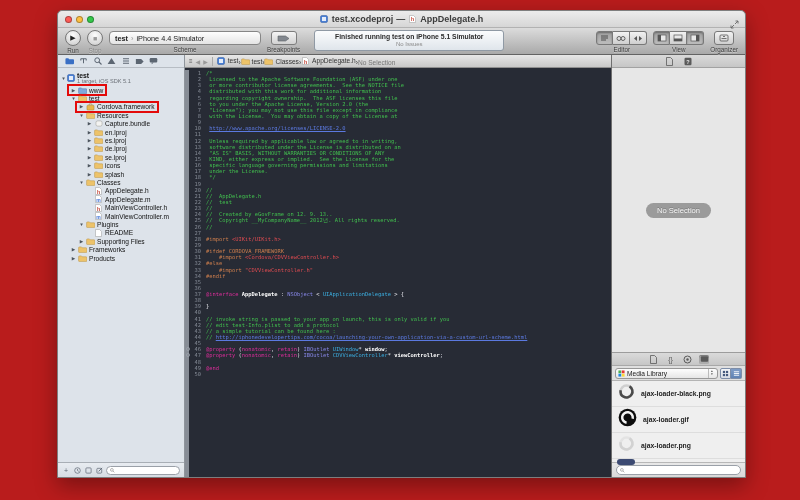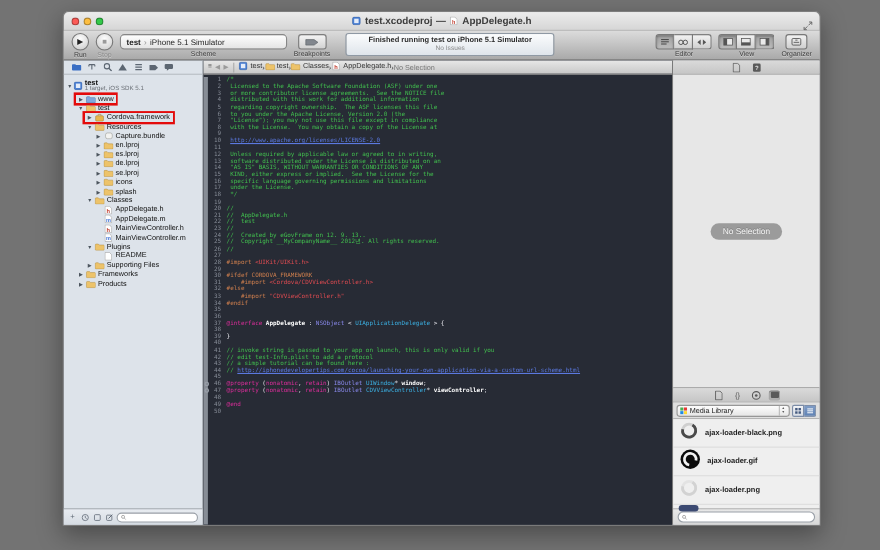--- a/index.html
+++ b/index.html
@@ -1,17 +1,17 @@
 <!DOCTYPE html>
 <html><head>
 <meta charset="utf-8">
 <style>
   html,body{margin:0;padding:0;background:#fff;}
   *{box-sizing:border-box;}
-  .canvas{position:relative;width:800px;height:500px;background:#737373;overflow:hidden;
+  .canvas{position:relative;width:800px;height:500px;background:#b91c1c;overflow:hidden;
           font-family:"Liberation Sans",sans-serif;-webkit-font-smoothing:antialiased;}
   
   .window{position:absolute;left:57px;top:10px;width:689px;height:468px;
           border:1px solid #7e7e7e;border-radius:5px 5px 0 0;
           box-shadow:0 8px 22px rgba(0,0,0,.35);display:flex;flex-direction:column;background:#ccc;}
   .titlebar{height:17px;flex:0 0 17px;background:linear-gradient(#ececec,#d6d6d6);
             border-radius:5px 5px 0 0;border-bottom:1px solid #b2b2b2;position:relative;
             display:flex;align-items:center;justify-content:center;}
   .lights{position:absolute;left:7px;top:5px;display:flex;gap:4px;}
   .light{width:7px;height:7px;border-radius:50%;border:.5px solid rgba(0,0,0,.3);}
@@ -165,21 +165,21 @@
         <div class="tlabel">Run</div>
       </div>
       <div class="tgroup">
         <div class="roundbtn disabled">■</div>
         <div class="tlabel" style="color:#8a8a8a">Stop</div>
       </div>
       <div class="tgroup">
         <div class="schemepill">
           <b>test</b>
           <span class="sep">›</span>
-          <span>iPhone 5.1 Simulator</span>
+          <span>iPhone 4.4 Simulator</span>
         </div>
         <div class="tlabel">Scheme</div>
       </div>
       <div class="tgroup">
         <div class="bpbtn">
           <svg width="13" height="7" viewBox="0 0 13 7">
               <path d="M1 1 h7.5 l3.5 2.5 -3.5 2.5 h-7.5 z" fill="#82878e" stroke="#5d6166" stroke-width=".6"></path>
             </svg>
         </div>
         <div class="tlabel">Breakpoints</div>

